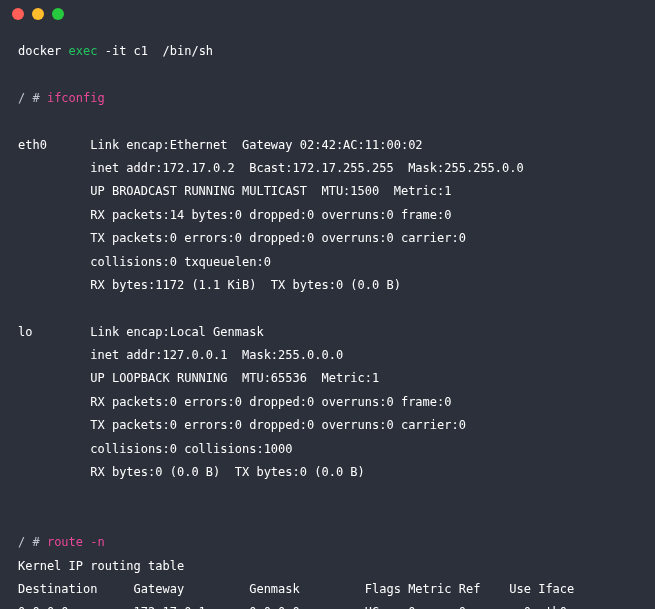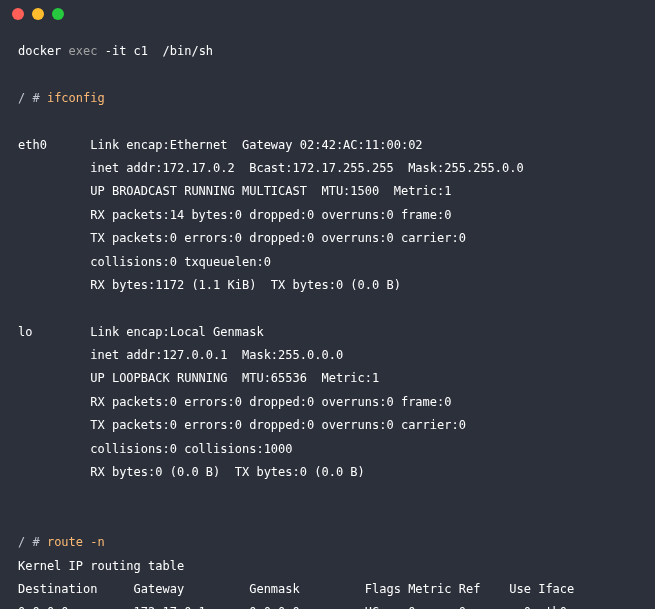--- a/index.html
+++ b/index.html
@@ -29,22 +29,22 @@
       border-radius: 50%;
     }
     .dot-red { background: #ff5f56; }
     .dot-yellow { background: #ffbd2e; }
     .dot-green { background: #27c93f; }
     .terminal {
       padding: 12px 18px;
       line-height: 1.95;
       white-space: pre;
     }
-    .cmd-exec { color: #a3a3a3; text-align: center; }
-    .comment { color: #fdba74; }
+    .cmd-exec { color: #22c55e; text-align: center; }
+    .comment { color: #ec4899; }
     .text { color: #ffffff; }
     .prompt { color: #c0c5ce; }
   </style>
 </head>
 <body>
 
 <div class="titlebar">
   <div class="dot dot-red"></div>
   <div class="dot dot-yellow"></div>
   <div class="dot dot-green"></div>

